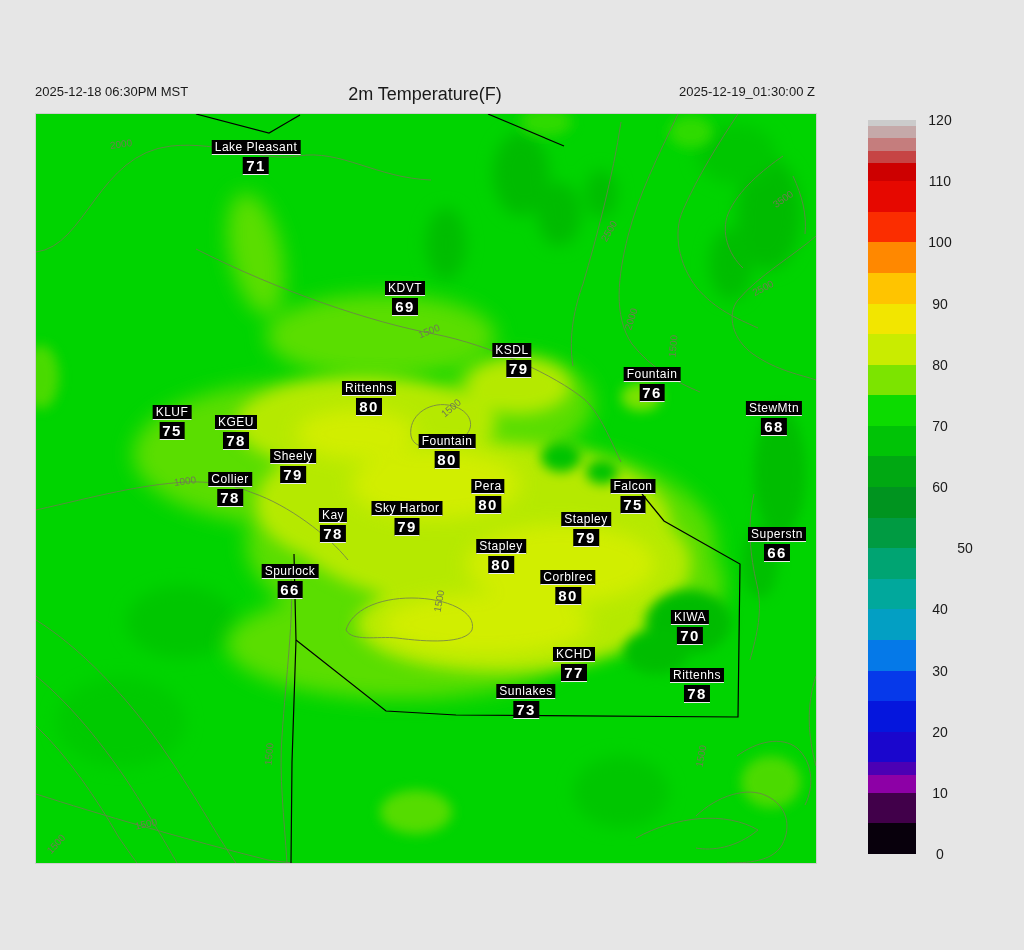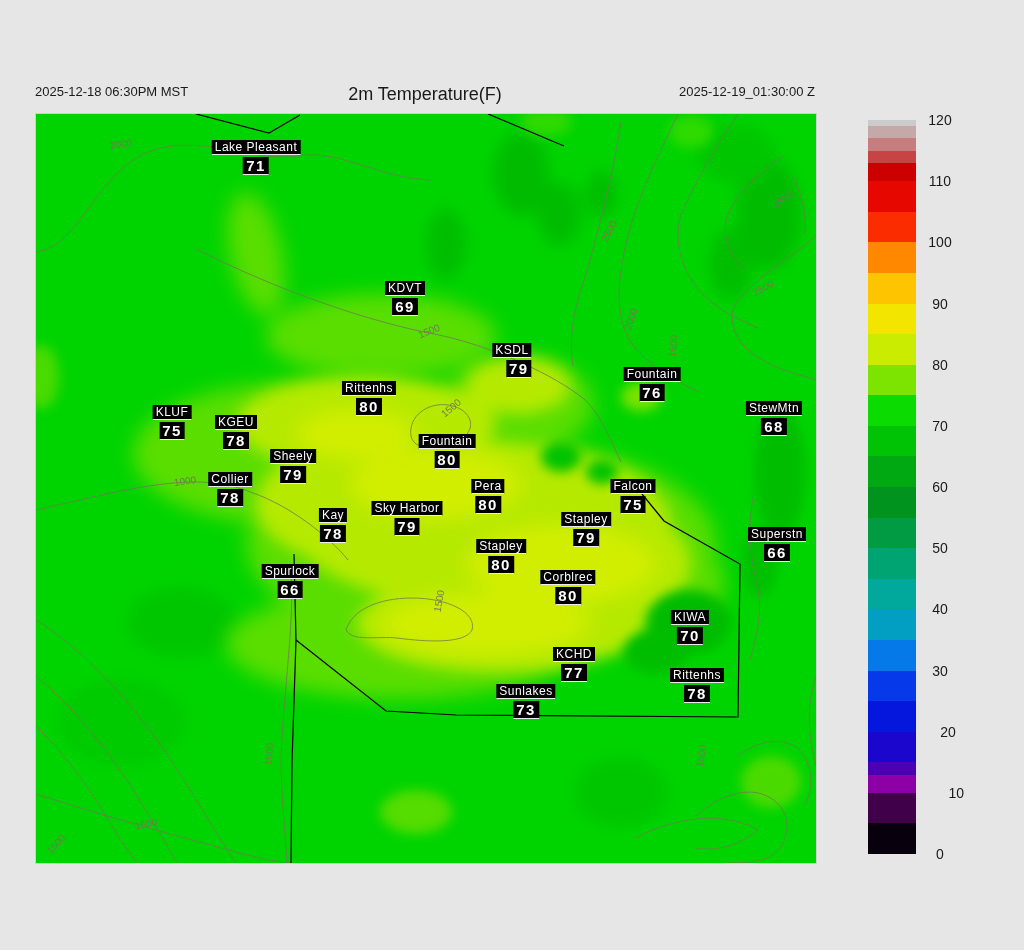--- a/index.html
+++ b/index.html
@@ -197,25 +197,25 @@
       <div class="station" style="left: 654px; top: 512px;"><span class="st-name">KIWA</span><span class="st-val"><span>70</span></span></div>
       <div class="station" style="left: 538px; top: 549px;"><span class="st-name">KCHD</span><span class="st-val"><span>77</span></span></div>
       <div class="station" style="left: 661px; top: 570px;"><span class="st-name">Rittenhs</span><span class="st-val"><span>78</span></span></div>
       <div class="station" style="left: 490px; top: 586px;"><span class="st-name">Sunlakes</span><span class="st-val"><span>73</span></span></div>
     </div>
 </div>
 
 <div id="colorbar" style="background: linear-gradient(to top, rgb(8, 0, 12) 0%, rgb(8, 0, 12) 4.17%, rgb(65, 0, 74) 4.17%, rgb(65, 0, 74) 8.33%, rgb(141, 0, 166) 8.33%, rgb(141, 0, 166) 10.83%, rgb(75, 0, 180) 10.83%, rgb(75, 0, 180) 12.5%, rgb(26, 6, 205) 12.5%, rgb(26, 6, 205) 16.67%, rgb(5, 22, 221) 16.67%, rgb(5, 22, 221) 20.83%, rgb(6, 57, 234) 20.83%, rgb(6, 57, 234) 25%, rgb(5, 121, 232) 25%, rgb(5, 121, 232) 29.17%, rgb(3, 159, 195) 29.17%, rgb(3, 159, 195) 33.33%, rgb(1, 168, 156) 33.33%, rgb(1, 168, 156) 37.5%, rgb(0, 164, 114) 37.5%, rgb(0, 164, 114) 41.67%, rgb(0, 155, 66) 41.67%, rgb(0, 155, 66) 45.83%, rgb(0, 148, 31) 45.83%, rgb(0, 148, 31) 50%, rgb(0, 168, 18) 50%, rgb(0, 168, 18) 54.17%, rgb(0, 195, 6) 54.17%, rgb(0, 195, 6) 58.33%, rgb(12, 219, 0) 58.33%, rgb(12, 219, 0) 62.5%, rgb(124, 228, 0) 62.5%, rgb(124, 228, 0) 66.67%, rgb(201, 236, 0) 66.67%, rgb(201, 236, 0) 70.83%, rgb(242, 230, 0) 70.83%, rgb(242, 230, 0) 75%, rgb(255, 196, 0) 75%, rgb(255, 196, 0) 79.17%, rgb(255, 136, 0) 79.17%, rgb(255, 136, 0) 83.33%, rgb(251, 45, 0) 83.33%, rgb(251, 45, 0) 87.5%, rgb(230, 8, 0) 87.5%, rgb(230, 8, 0) 91.67%, rgb(205, 0, 0) 91.67%, rgb(205, 0, 0) 94.17%, rgb(198, 68, 68) 94.17%, rgb(198, 68, 68) 95.83%, rgb(197, 125, 125) 95.83%, rgb(197, 125, 125) 97.5%, rgb(197, 169, 169) 97.5%, rgb(197, 169, 169) 99.17%, rgb(203, 203, 203) 99.17%, rgb(203, 203, 203) 100%);"></div>
 <div id="cbar-ticks">
     <div class="cbar-tick" style="top: 734px;">0</div>
-    <div class="cbar-tick" style="top: 672.833px; text-align: right;">10</div>
-    <div class="cbar-tick" style="top: 611.667px; margin-left: 8px;">20</div>
+    <div class="cbar-tick" style="top: 672.833px;">10</div>
+    <div class="cbar-tick" style="top: 611.667px;">20</div>
     <div class="cbar-tick" style="top: 550.5px;">30</div>
     <div class="cbar-tick" style="top: 489.333px;">40</div>
-    <div class="cbar-tick" style="top: 428.167px;">50</div>
+    <div class="cbar-tick" style="top: 428.167px; padding-left: 25px;">50</div>
     <div class="cbar-tick" style="top: 367px;">60</div>
     <div class="cbar-tick" style="top: 305.833px;">70</div>
     <div class="cbar-tick" style="top: 244.667px;">80</div>
     <div class="cbar-tick" style="top: 183.5px;">90</div>
     <div class="cbar-tick" style="top: 122.333px;">100</div>
     <div class="cbar-tick" style="top: 61.1667px;">110</div>
     <div class="cbar-tick" style="top: 0px;">120</div>
   </div>
 
 </body></html>

